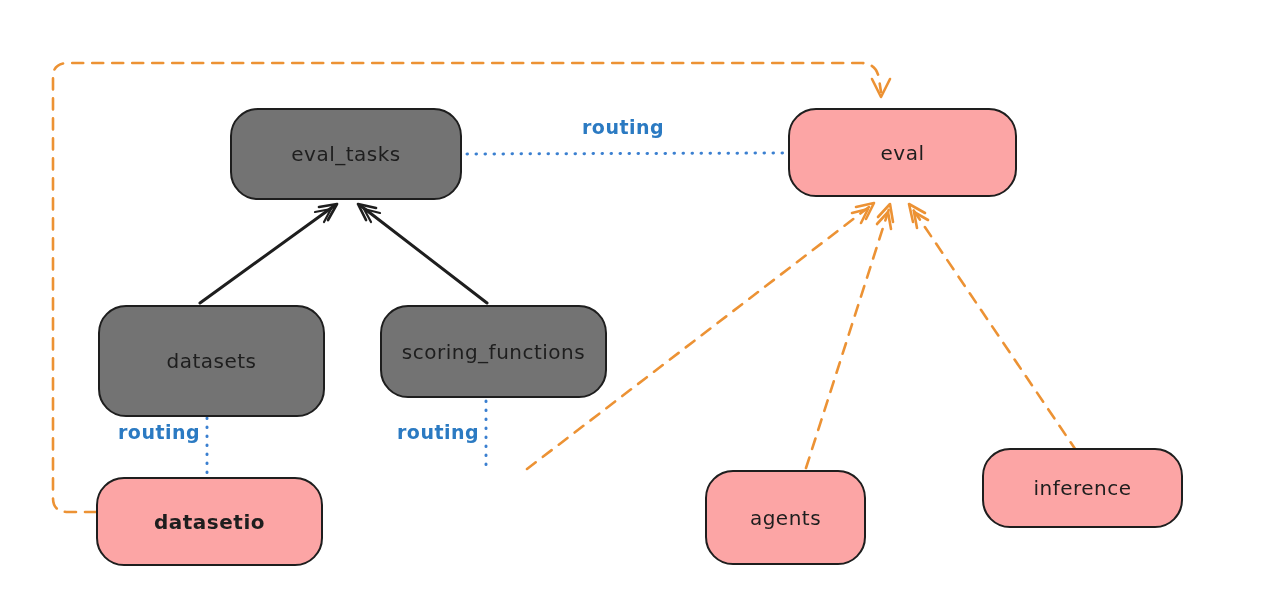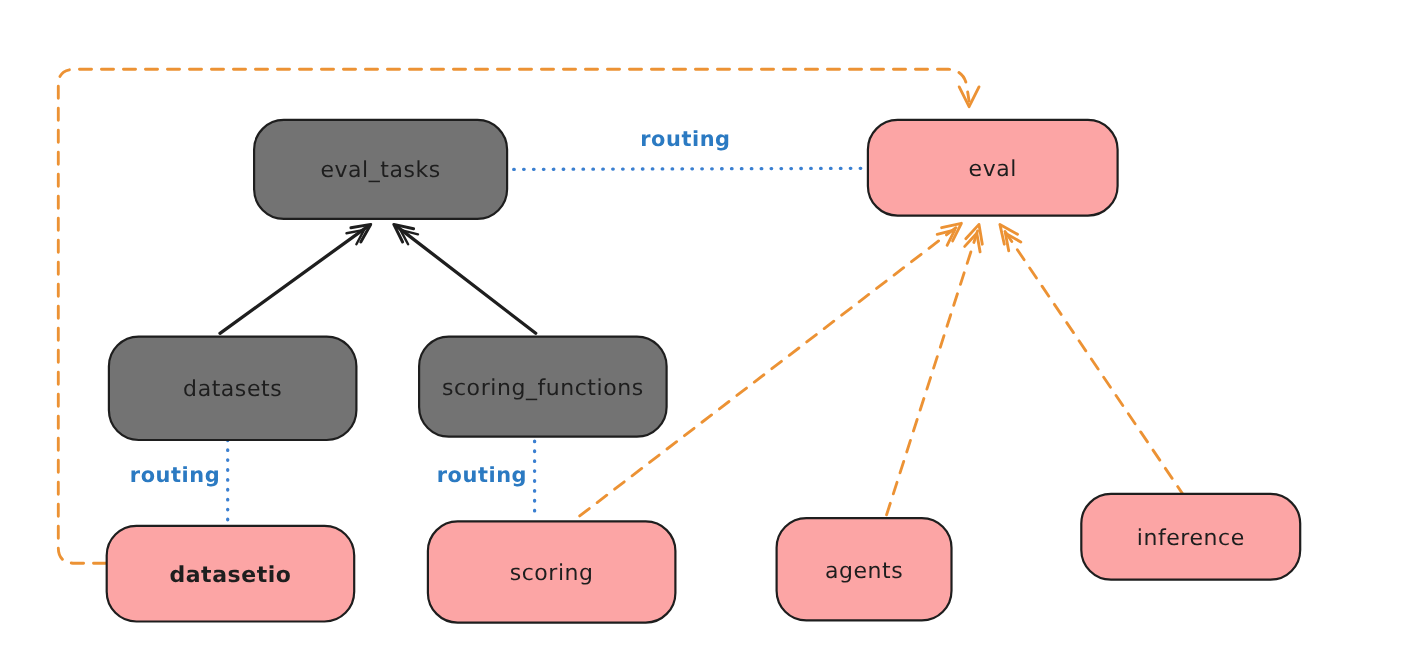--- a/index.html
+++ b/index.html
@@ -130,35 +130,32 @@
   </svg>
 
   <div class="node node-blue" style="left:230px; top:108px; width:232px; height:92px;">
     <span>eval_tasks</span>
   </div>
 
   <div class="node node-green" style="left:788px; top:108px; width:229px; height:89px;">
     <span>eval</span>
   </div>
 
-  <div class="node node-blue" style="left:98px; top:305px; width:227px; height:96px;">
+  <div class="node node-blue" style="left:98px; top:305px; width:227px; height:112px;">
     <span>datasets</span>
   </div>
 
   <div class="node node-blue" style="left:380px; top:305px; width:227px; height:93px;">
     <span>scoring_functions</span>
   </div>
 
   <div class="node node-green" style="left:96px; top:477px; width:227px; height:89px;font-weight:bold;">
     <span>datasetio</span>
   </div>
 
-  <div class="node node-green" style="left:388px; top:473px; width:227px; height:94px;">
-    <span>scoring</span>
-  </div>
 
   <div class="node node-green" style="left:705px; top:470px; width:161px; height:95px;">
     <span>agents</span>
   </div>
 
   <div class="node node-green" style="left:982px; top:448px; width:201px; height:80px;">
     <span>inference</span>
   </div>
 
   <div class="edge-label" style="left:582px; top:116px;">routing</div>

